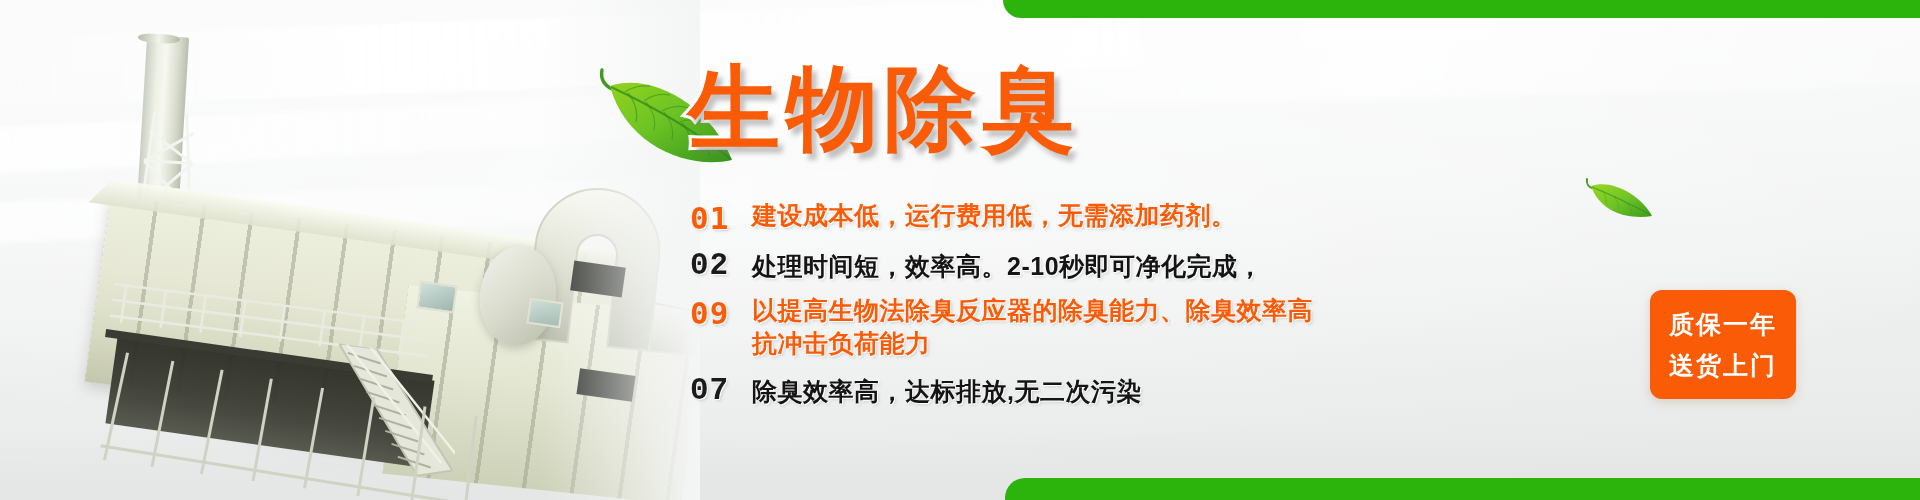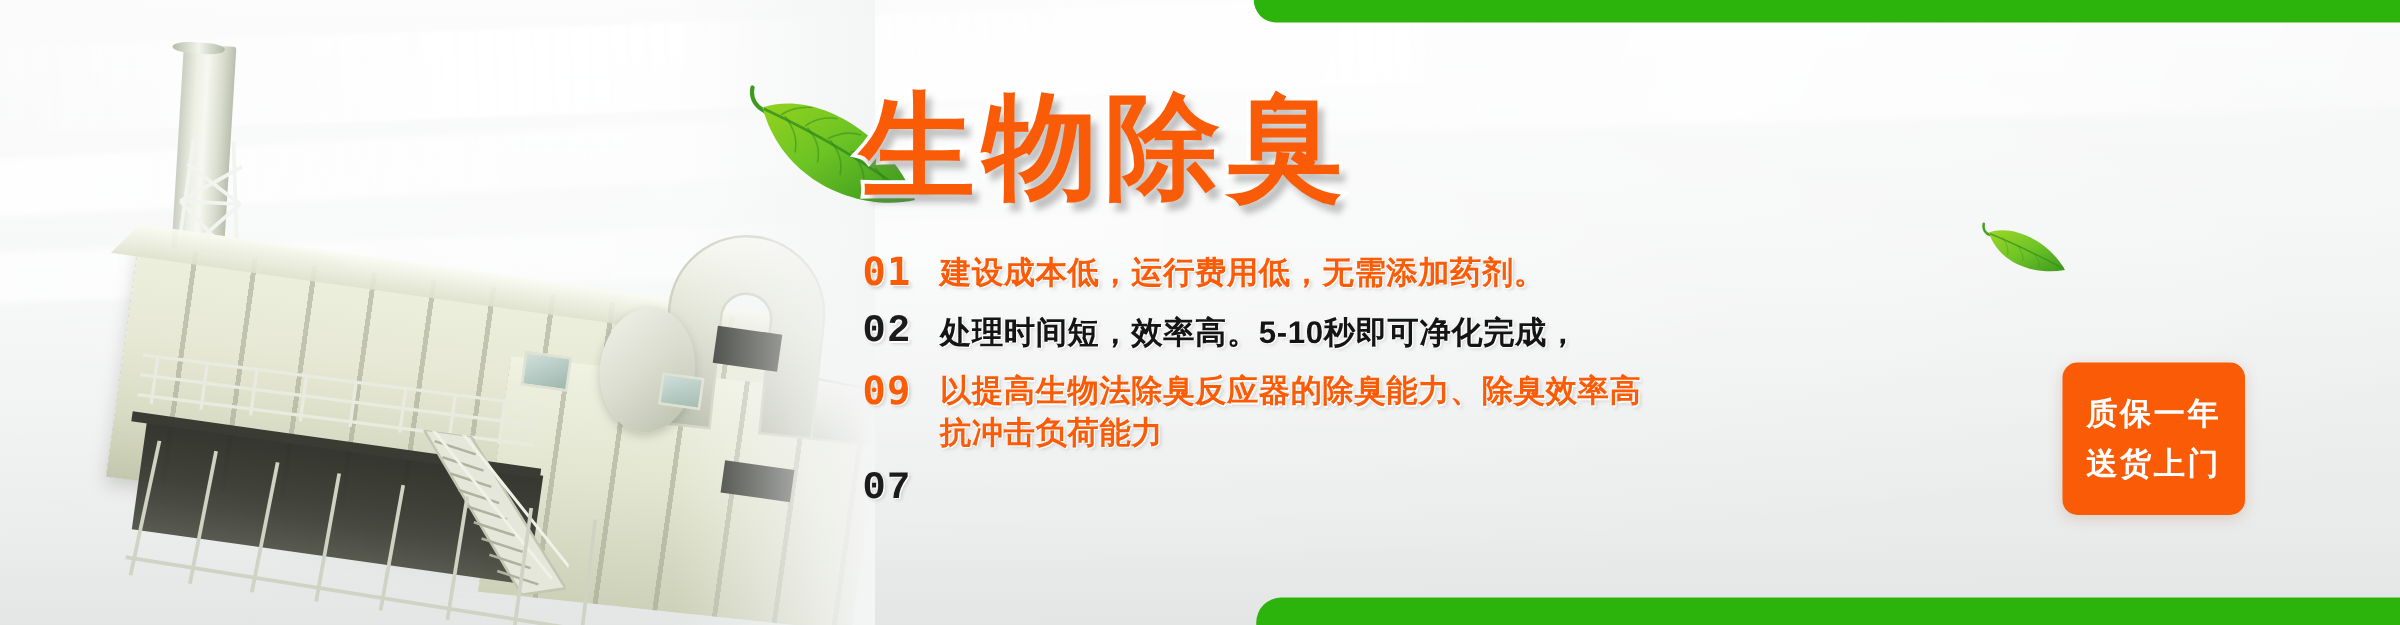--- a/index.html
+++ b/index.html
@@ -95,41 +95,40 @@
   .leaf-big svg,.leaf-sm svg{width:100%;height:100%;overflow:visible;}
 
   
   .title{
     position:absolute;left:688px;top:62px;
     font-size:92px;line-height:1;font-weight:bold;letter-spacing:6px;
     color:#f95b06;
     -webkit-text-stroke:6px #ffffff;paint-order:stroke fill;
     text-shadow:5px 6px 5px rgba(120,120,120,.45);
     white-space:nowrap;
-    margin-top:10px;
   }
 
   
   .features{position:absolute;left:690px;top:200px;width:900px;}
   .feat{display:flex;align-items:flex-start;margin-bottom:11px;}
   .num{
     flex:0 0 auto;width:62px;
     font-size:31px;font-weight:bold;line-height:1.18;letter-spacing:1px;
     font-family:"DejaVu Sans Mono","Liberation Mono",monospace;
   }
   .num.orange{color:#f95b06;text-shadow:1px 1px 0 #fff,2px 2px 3px rgba(130,130,130,.35);}
   .num.dark{color:#1b1b1b;text-shadow:1px 1px 0 #fff,2px 2px 3px rgba(130,130,130,.3);font-family:Liberation Mono, monospace;}
   .ftxt{font-size:25px;font-weight:bold;line-height:1.3;letter-spacing:.5px;padding-top:2px;}
-  .ftxt.orange{color:#f95b06;text-shadow:1px 1px 0 #fff,0 0 2px #fff,2px 2px 3px rgba(140,140,140,.35);}
+  .ftxt.orange{color:#f95b06;text-shadow:1px 1px 0 #fff,0 0 2px #fff,2px 2px 3px rgba(140,140,140,.35);font-family:Liberation Mono, monospace;}
   .ftxt.dark{color:#141414;text-shadow:1px 1px 0 #fff,0 0 2px #fff,2px 2px 3px rgba(140,140,140,.3);}
   .ftxt div{white-space:nowrap;}
 
   
   .badge{
-    position:absolute;left:1650px;top:290px;width:146px;height:122px;
+    position:absolute;left:1650px;top:290px;width:146px;height:109px;
     background:#f95b06;border-radius:12px;
     display:flex;flex-direction:column;align-items:center;justify-content:center;
     box-shadow:0 3px 10px rgba(180,120,80,.25);
   }
   .badge span{
     color:#ffffff;font-size:25px;font-weight:bold;line-height:1.62;letter-spacing:2px;
   }
 </style>
 </head>
 <body>
@@ -305,34 +304,37 @@
     <div class="feat">
       <div class="num orange">01</div>
       <div class="ftxt orange">
         <div>建设成本低，运行费用低，无需添加药剂。</div>
       </div>
     </div>
 
     <div class="feat">
       <div class="num dark">02</div>
       <div class="ftxt dark">
-        <div>处理时间短，效率高。5-10秒即可净化完成，</div>
+        <div>处理时间短，效率高。2-10秒即可净化完成，</div>
       </div>
     </div>
 
     <div class="feat">
       <div class="num orange">09</div>
       <div class="ftxt orange">
         <div>以提高生物法除臭反应器的除臭能力、除臭效率高</div>
         <div>抗冲击负荷能力</div>
       </div>
     </div>
 
     <div class="feat">
       <div class="num dark">07</div>
+      <div class="ftxt dark">
+        <div>除臭效率高，达标排放,无二次污染</div>
+      </div>
     </div>
 
   </div>
 
   <div class="badge">
     <span>质保一年</span>
     <span>送货上门</span>
   </div>
 
 </div>

